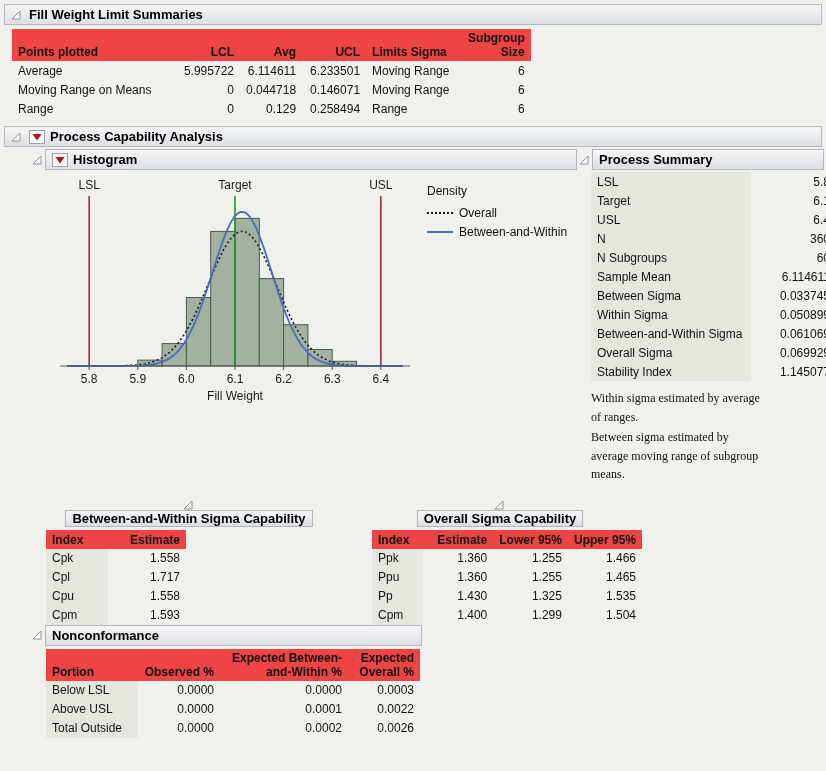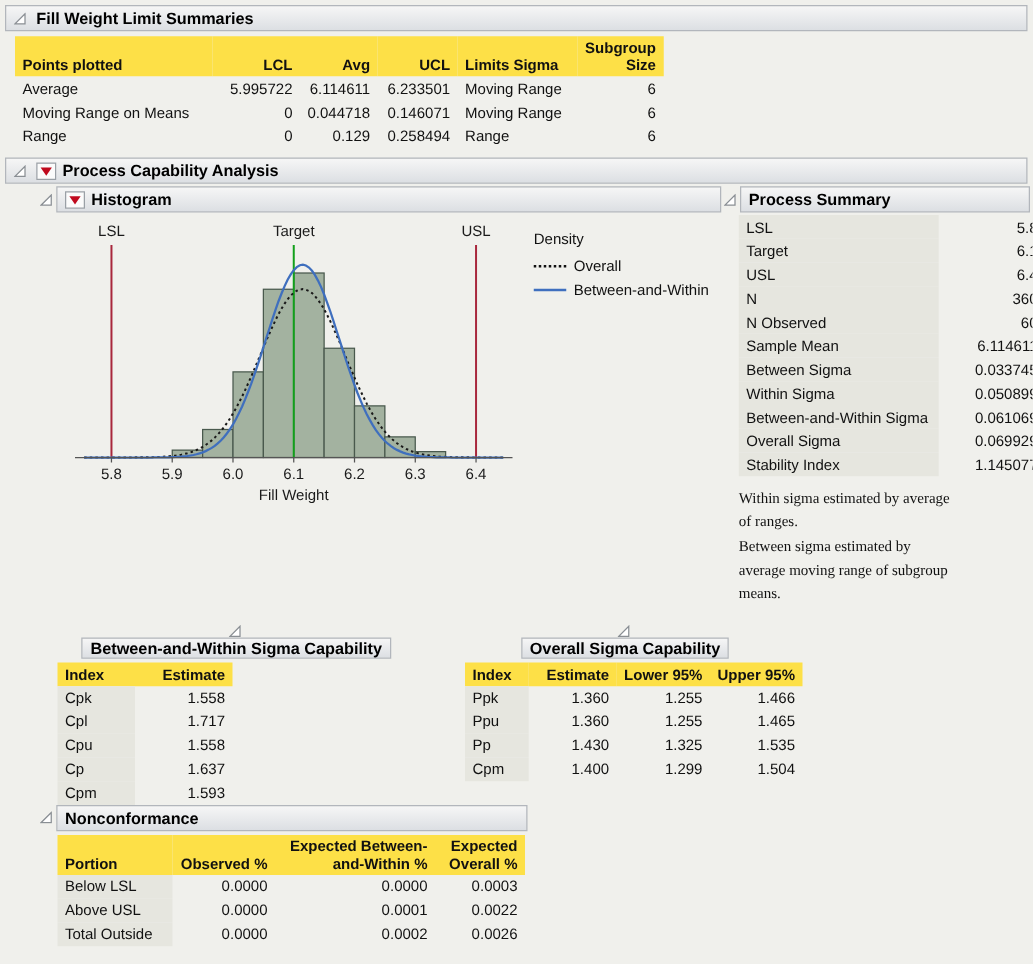--- a/index.html
+++ b/index.html
@@ -26,21 +26,21 @@
     display: inline-flex; align-items: center; justify-content: center;
     width: 16px; height: 14px;
     background: #fbfbfb; border: 1px solid #9aa0a6;
   }
   .pca-body { padding-left: 28px; }
 
   table { border-collapse: collapse; }
   th, td { padding: 2px 6px; font-size: 12px; white-space: nowrap; }
   th { font-weight: bold; text-align: left; vertical-align: bottom; }
   .num { text-align: right; }
-  .hdr { background: #fde047; }
+  .hdr { background: #ef4444; }
   .lblcol { background: #e6e6df; }
   .wrap { white-space: normal; }
 
   .lim-table { margin: 4px 0 8px 8px; }
   .lim-table td { height: 19px; }
 
   .columns { display: flex; align-items: flex-start; }
   .left-col { width: 545px; }
   .right-col { width: 245px; margin-left: 2px; }
 
@@ -242,21 +242,21 @@
             </tr>
         <tr>
               <td class="label lblcol">USL</td>
               <td class="val">6.4</td>
             </tr>
         <tr>
               <td class="label lblcol">N</td>
               <td class="val">360</td>
             </tr>
         <tr>
-              <td class="label lblcol">N Observed</td>
+              <td class="label lblcol">N Subgroups</td>
               <td class="val">60</td>
             </tr>
         <tr>
               <td class="label lblcol">Sample Mean</td>
               <td class="val">6.114611</td>
             </tr>
         <tr>
               <td class="label lblcol">Between Sigma</td>
               <td class="val">0.033745</td>
             </tr>
@@ -312,24 +312,20 @@
               <td class="lblcol">Cpk</td>
               <td class="num">1.558</td>
             </tr>
         <tr>
               <td class="lblcol">Cpl</td>
               <td class="num">1.717</td>
             </tr>
         <tr>
               <td class="lblcol">Cpu</td>
               <td class="num">1.558</td>
-            </tr>
-        <tr>
-              <td class="lblcol">Cp</td>
-              <td class="num">1.637</td>
             </tr>
         <tr>
               <td class="lblcol">Cpm</td>
               <td class="num">1.593</td>
             </tr>
       </tbody>
         </table>
     </div>
 
     <div class="cap-section capov">

